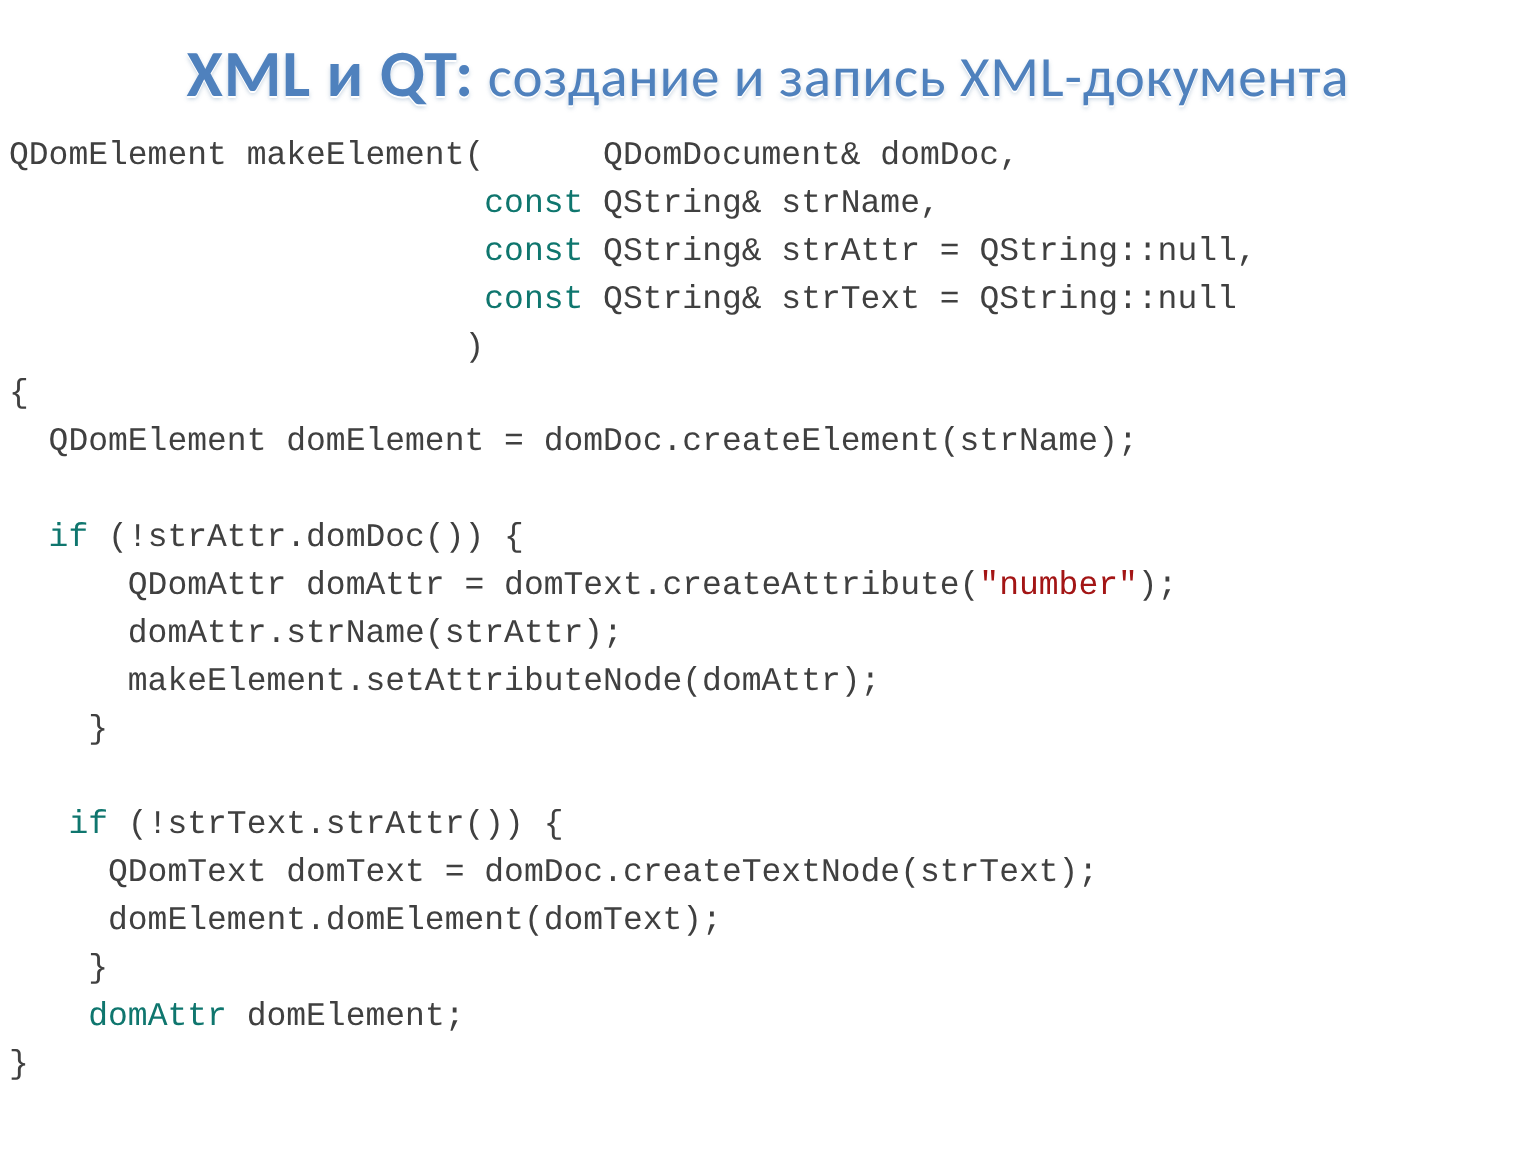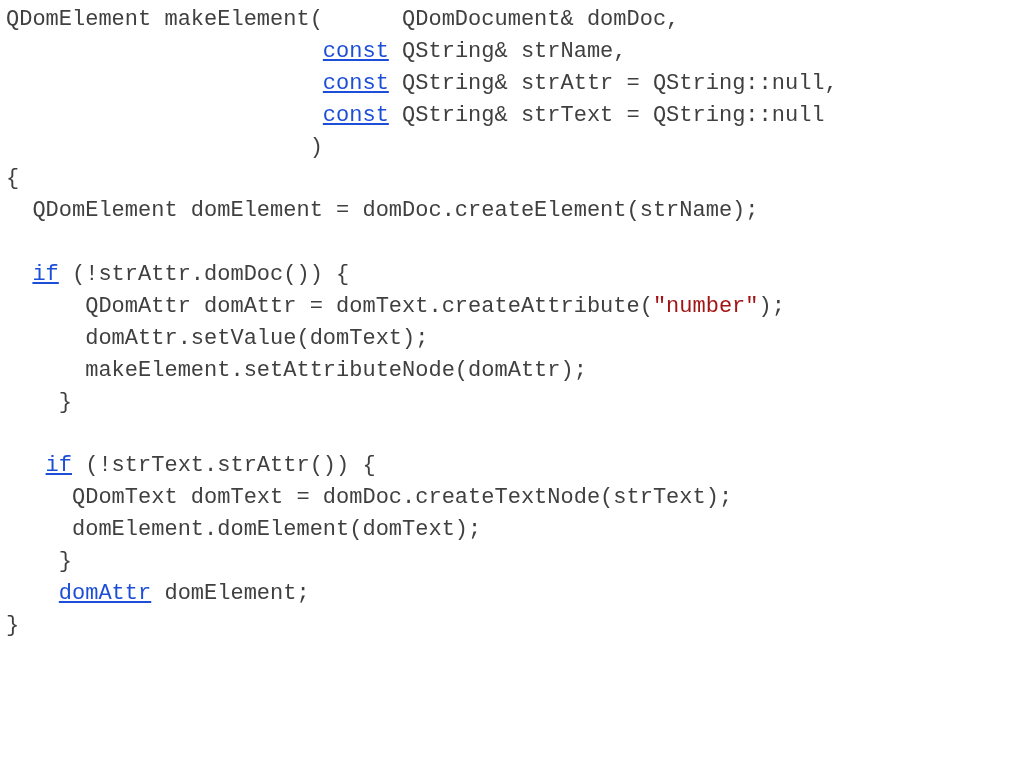--- a/index.html
+++ b/index.html
@@ -37,40 +37,43 @@
       0px 0px 1px rgba(255,255,255,0.6);
   }
   .code {
     font-family: "Consolas", "Courier New", monospace;
     font-size: 22px;
     line-height: 1.45;
     color: #404040;
     white-space: pre;
     padding: 4px 6px 0 6px;
   }
-  .kw   { color: #1d4ed8; text-decoration: underline; }   
+  .kw   { color: #0f766e; }   
   .str  { color: #a31515; }   
 </style>
 </head>
 <body>
 
 <div class="slide">
 
+  <div class="title">
+    <span class="big">XML и QT:</span><span> создание и запись XML-документа</span>
+  </div>
 
   <div class="code"><span>QDomElement makeElement(      QDomDocument&amp; domDoc,</span>
 <span>                        </span><span class="kw">const</span><span> QString&amp; strName,</span>
 <span>                        </span><span class="kw">const</span><span> QString&amp; strAttr = QString::null,</span>
 <span>                        </span><span class="kw">const</span><span> QString&amp; strText = QString::null</span>
 <span>                       )</span>
 <span>{</span>
 <span>  QDomElement domElement = domDoc.createElement(strName);</span>
 <span></span>
 <span>  </span><span class="kw">if</span><span> (!strAttr.domDoc()) {</span>
 <span>      QDomAttr domAttr = domText.createAttribute(</span><span class="str">"number"</span><span>);</span>
-<span>      domAttr.setValue(domText);</span>
+<span>      domAttr.strName(strAttr);</span>
 <span>      makeElement.setAttributeNode(domAttr);</span>
 <span>    }</span>
 <span></span>
 <span>   </span><span class="kw">if</span><span> (!strText.strAttr()) {</span>
 <span>     QDomText domText = domDoc.createTextNode(strText);</span>
 <span>     domElement.domElement(domText);</span>
 <span>    }</span>
 <span>    </span><span class="kw">domAttr</span><span> domElement;</span>
 <span>}</span></div>
 

